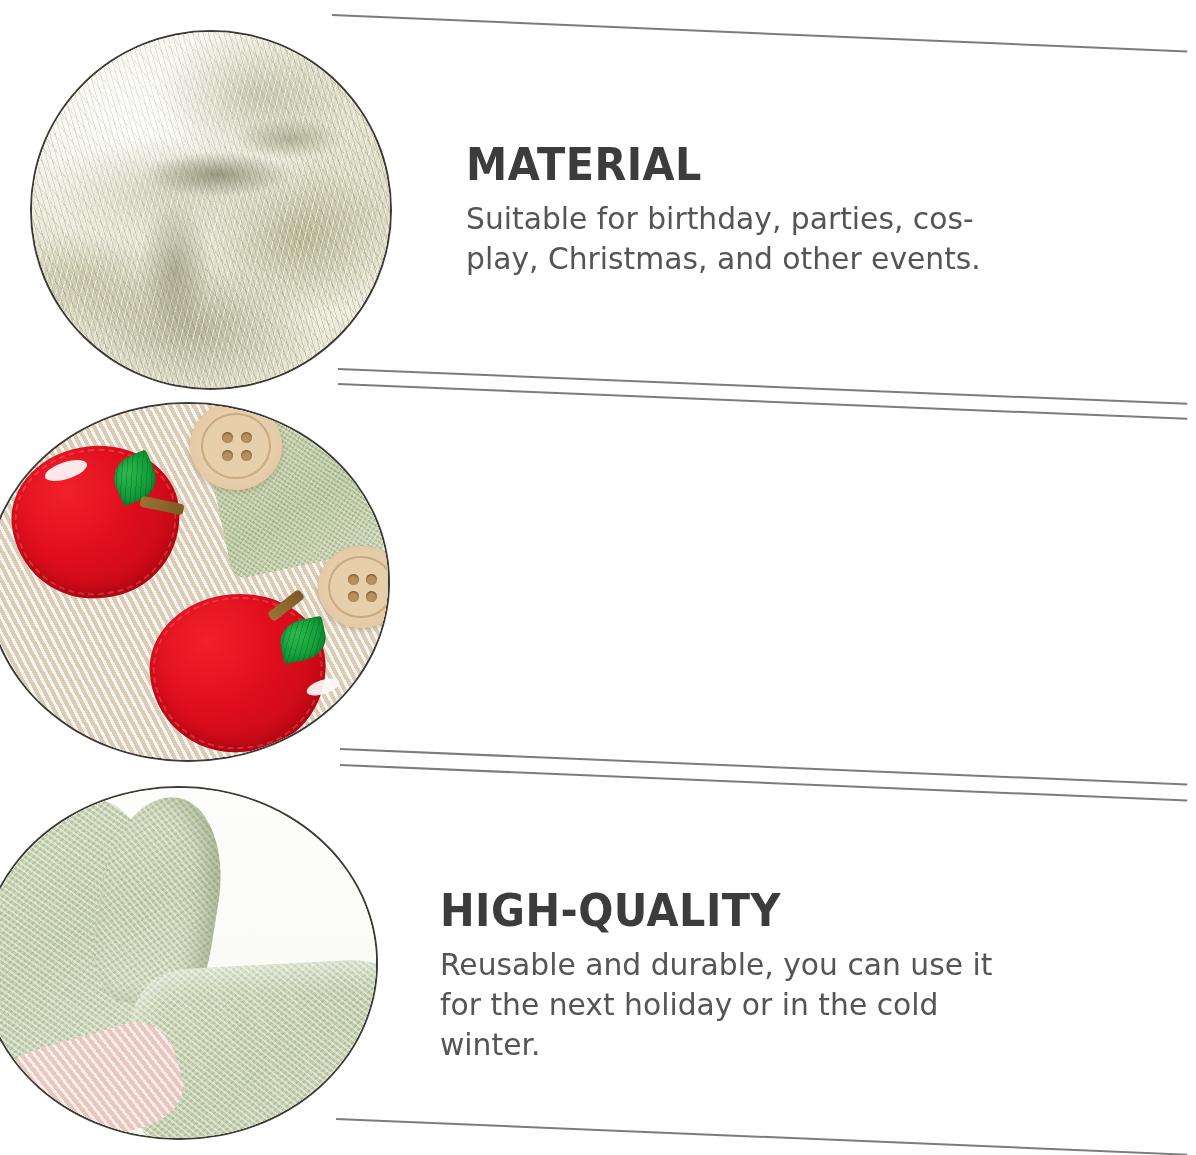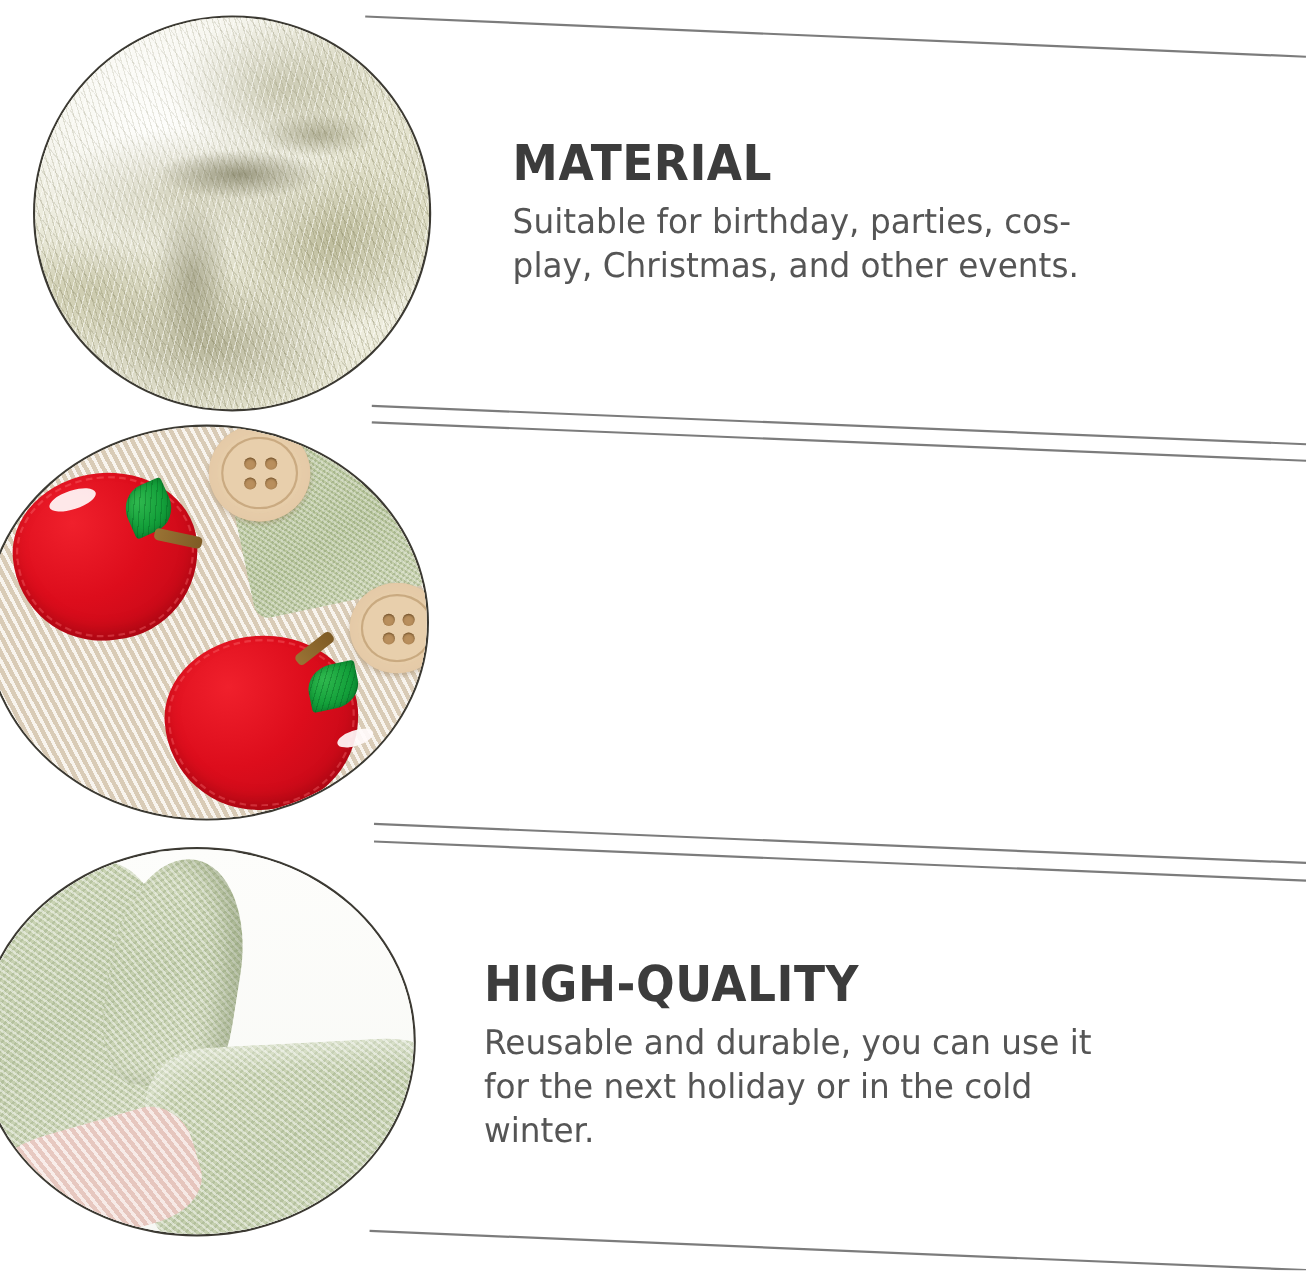--- a/index.html
+++ b/index.html
@@ -26,20 +26,21 @@
     position: absolute;
     height: 0;
     border-top: 2px solid #7c7c7c;
     transform-origin: left center;
     pointer-events: none;
   }
 
   
   .feature {
     position: absolute;
+    margin-top: 16px;
   }
 
   .circle-wrap {
     position: absolute;
     border-radius: 50%;
     overflow: hidden;
     box-shadow: 0 0 0 2px #3c3a33;
     background: #efeee6;
   }
 

